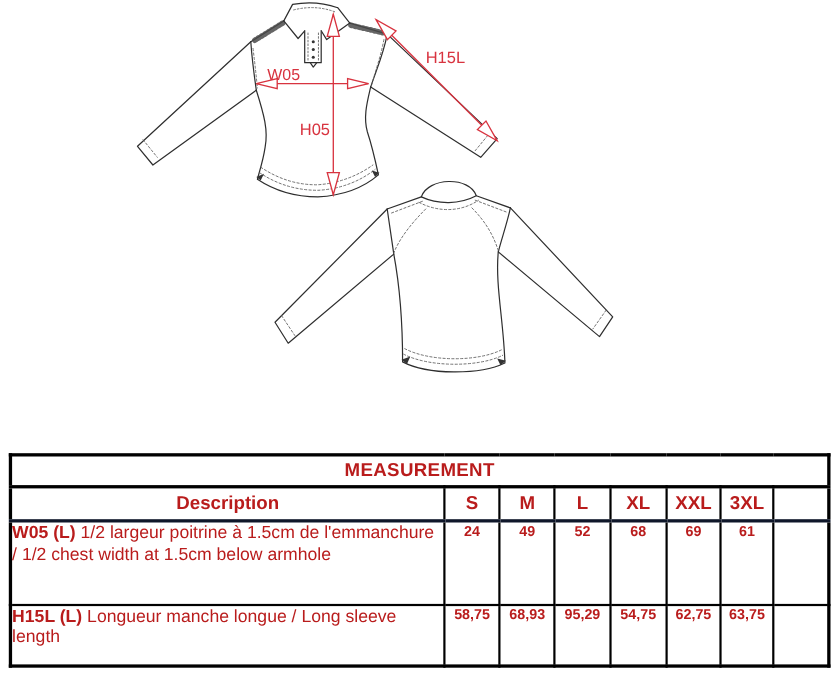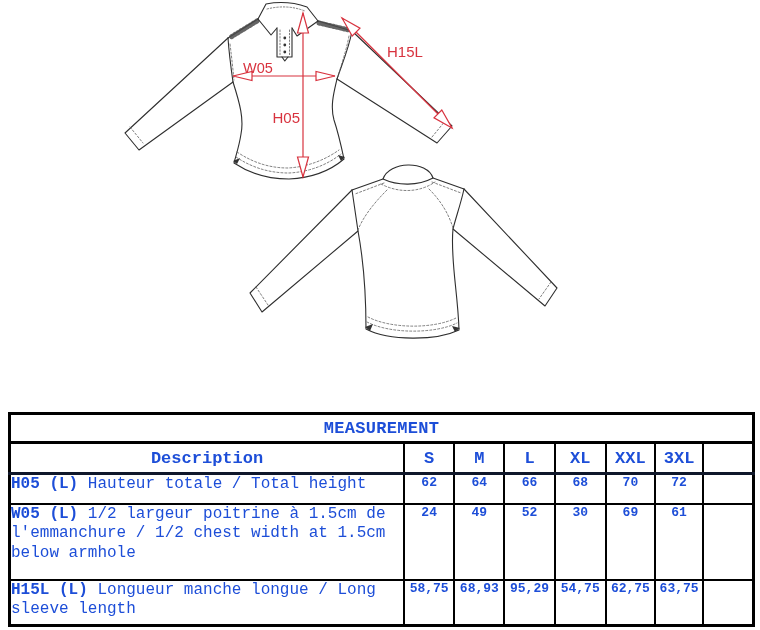--- a/index.html
+++ b/index.html
@@ -4,32 +4,32 @@
 <style>
   html,body{margin:0;padding:0;background:#ffffff;}
   body{width:760px;height:630px;position:relative;font-family:"Liberation Sans",sans-serif;overflow:hidden;}
   .stage{position:absolute;inset:0;}
   svg{position:absolute;left:0;top:0;}
   svg text{font-family:"Liberation Sans",sans-serif;}
 
   table.spec{
     position:absolute;left:8px;top:412px;width:747px;
     border-collapse:collapse;table-layout:fixed;
-    border:3px solid #000;background:#fff;color:#1d4ed8;font-family:Liberation Mono, monospace;
+    border:3px solid #000;background:#fff;color:#b91c1c;
   }
   table.spec th,table.spec td{border:2px solid #000;padding:0;margin:0;}
   .t-title{
     font-size:17px;font-weight:bold;text-align:center;height:26px;
     border-bottom:3px solid #000 !important;letter-spacing:.3px;
   }
   tr.hdr th{border-bottom:3px solid #0f172a;height:28px;font-size:17px;font-weight:bold;text-align:center;}
   td.d{font-size:16px;font-weight:normal;text-align:left;vertical-align:top;padding:2px 3px 2px 4px;line-height:1.22;}
   td.d b{font-weight:bold;}
   td.n{font-size:13px;font-weight:bold;text-align:center;vertical-align:top;padding-top:3px;}
-  tr.r1{height:30px;} tr.r2{height:76px;} tr.r3{height:46px;}
+  tr.r1{height:30px;} tr.r2{height:76px;} tr.r3{height:56px;}
   col.c-desc{width:393px;}
   col.c-s{width:50px;} col.c-m{width:50px;} col.c-l{width:50px;}
   col.c-xl{width:51px;} col.c-xxl{width:49px;} col.c-3xl{width:48px;}
   col.c-last{width:50px;}
 </style>
 </head>
 <body>
 
 <div class="stage">
 
@@ -142,36 +142,26 @@
         <th>S</th>
         <th>M</th>
         <th>L</th>
         <th>XL</th>
         <th>XXL</th>
         <th>3XL</th>
         <th></th>
       </tr>
     </thead>
     <tbody>
-      <tr class="r1">
-        <td class="d"><b>H05 (L)</b> <span>Hauteur totale / Total height</span></td>
-        <td class="n">62</td>
-        <td class="n">64</td>
-        <td class="n">66</td>
-        <td class="n">68</td>
-        <td class="n">70</td>
-        <td class="n">72</td>
-        <td class="n"></td>
-      </tr>
       <tr class="r2">
         <td class="d"><b>W05 (L)</b> <span>1/2 largeur poitrine à 1.5cm de l'emmanchure / 1/2 chest width at 1.5cm below armhole</span></td>
         <td class="n">24</td>
         <td class="n">49</td>
         <td class="n">52</td>
-        <td class="n">30</td>
+        <td class="n">68</td>
         <td class="n">69</td>
         <td class="n">61</td>
         <td class="n"></td>
       </tr>
       <tr class="r3">
         <td class="d"><b>H15L (L)</b> <span>Longueur manche longue / Long sleeve length</span></td>
         <td class="n">58,75</td>
         <td class="n">68,93</td>
         <td class="n">95,29</td>
         <td class="n">54,75</td>

